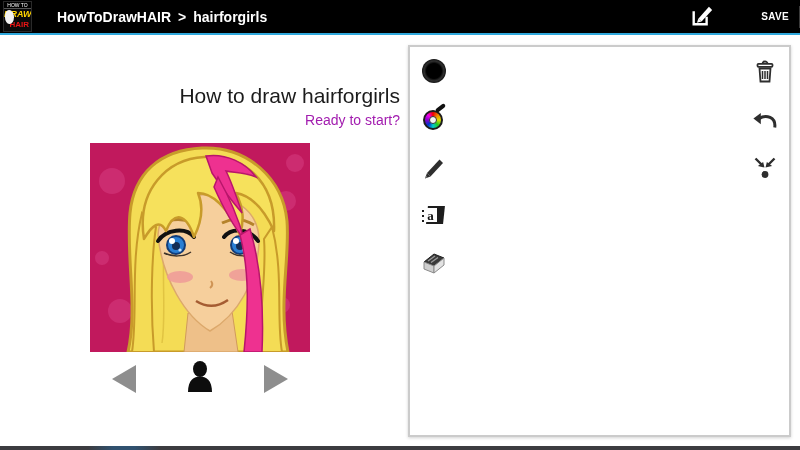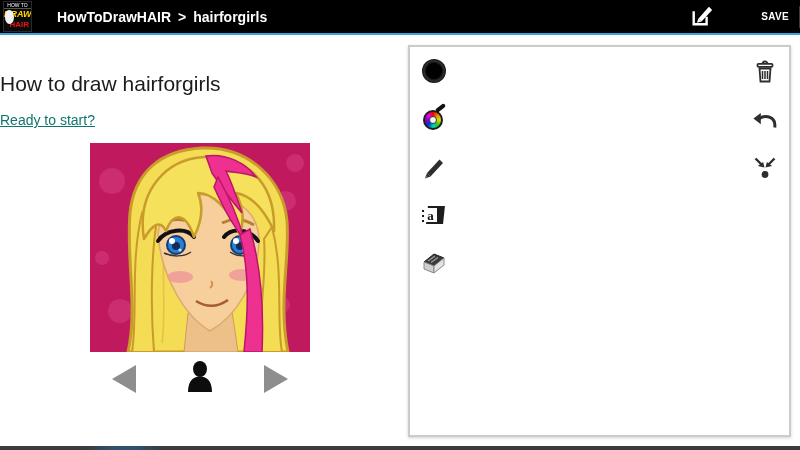--- a/index.html
+++ b/index.html
@@ -15,22 +15,22 @@
   .app-logo .l3{display:block;font-size:8px;font-weight:bold;color:#e81515;text-align:right;line-height:10px;padding-right:2px;}
   .app-logo .face{position:absolute;left:1px;top:8px;width:9px;height:14px;background:#f2f2f2;border-radius:45% 55% 50% 50%;}
   .breadcrumb{color:#fff;font-size:14px;font-weight:bold;margin-left:9px;white-space:nowrap;padding-left:16px;}
   .breadcrumb .sep{margin:0 7px;font-weight:bold;}
   .topbar-right{margin-left:auto;display:flex;align-items:center;height:100%;}
   .action-btn{display:flex;align-items:center;height:100%;padding:0 10px;cursor:pointer;gap:40px;}
   .action-btn .lbl{color:#fff;font-size:10px;font-weight:bold;letter-spacing:.3px;margin-left:7px;}
   .tb-divider{width:1px;height:22px;background:#3a3a3a;}
 
   
-  .page-title{position:absolute;left:0;top:72px;width:400px;text-align:left;font-size:21px;color:#1b1b1b;}
-  .page-subtitle{position:absolute;left:0;top:112px;width:400px;text-align:left;font-size:14px;color:#0f766e;text-decoration:underline;}
+  .page-title{position:absolute;left:0;top:84px;width:400px;text-align:right;font-size:21px;color:#1b1b1b;}
+  .page-subtitle{position:absolute;left:0;top:112px;width:400px;text-align:right;font-size:14px;color:#a21caf;}
   .preview{position:absolute;left:90px;top:143px;width:220px;height:209px;}
   .preview svg{display:block;}
   .pager{position:absolute;left:90px;top:360px;width:220px;height:38px;display:flex;align-items:center;justify-content:space-between;padding:0 22px;}
   .tri-left{width:0;height:0;border-top:14px solid transparent;border-bottom:14px solid transparent;border-right:24px solid #8e8e8e;cursor:pointer;}
   .tri-right{width:0;height:0;border-top:14px solid transparent;border-bottom:14px solid transparent;border-left:24px solid #8e8e8e;cursor:pointer;}
 
   
   .canvas-panel{position:absolute;left:408px;top:45px;width:383px;height:392px;background:#fff;border:2px solid #cbcbcb;box-shadow:0 1px 3px rgba(0,0,0,.18);}
   .tools-left{position:absolute;left:11px;top:11px;display:flex;flex-direction:column;gap:22px;}
   .tools-right{position:absolute;right:11px;top:12px;display:flex;flex-direction:column;gap:22px;}

